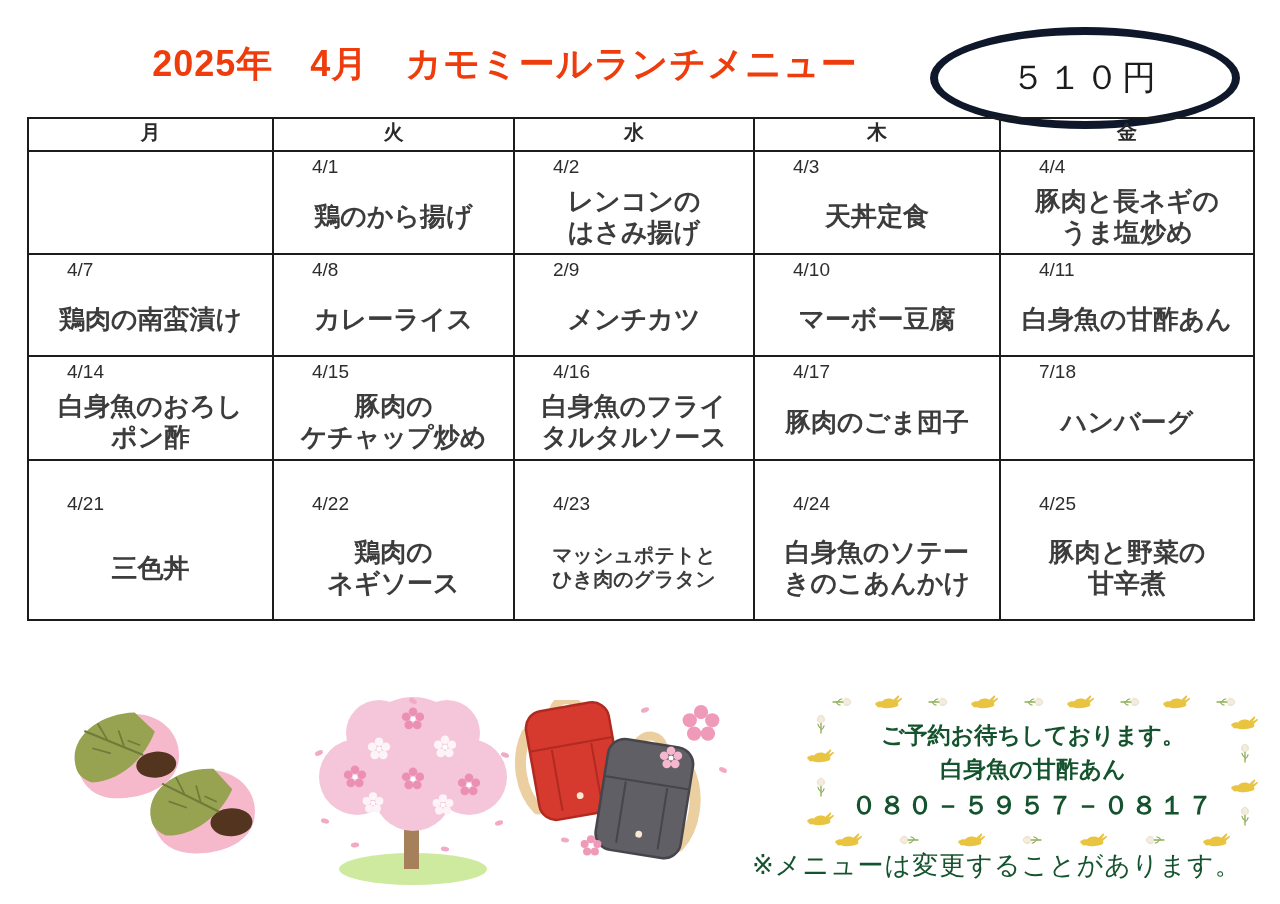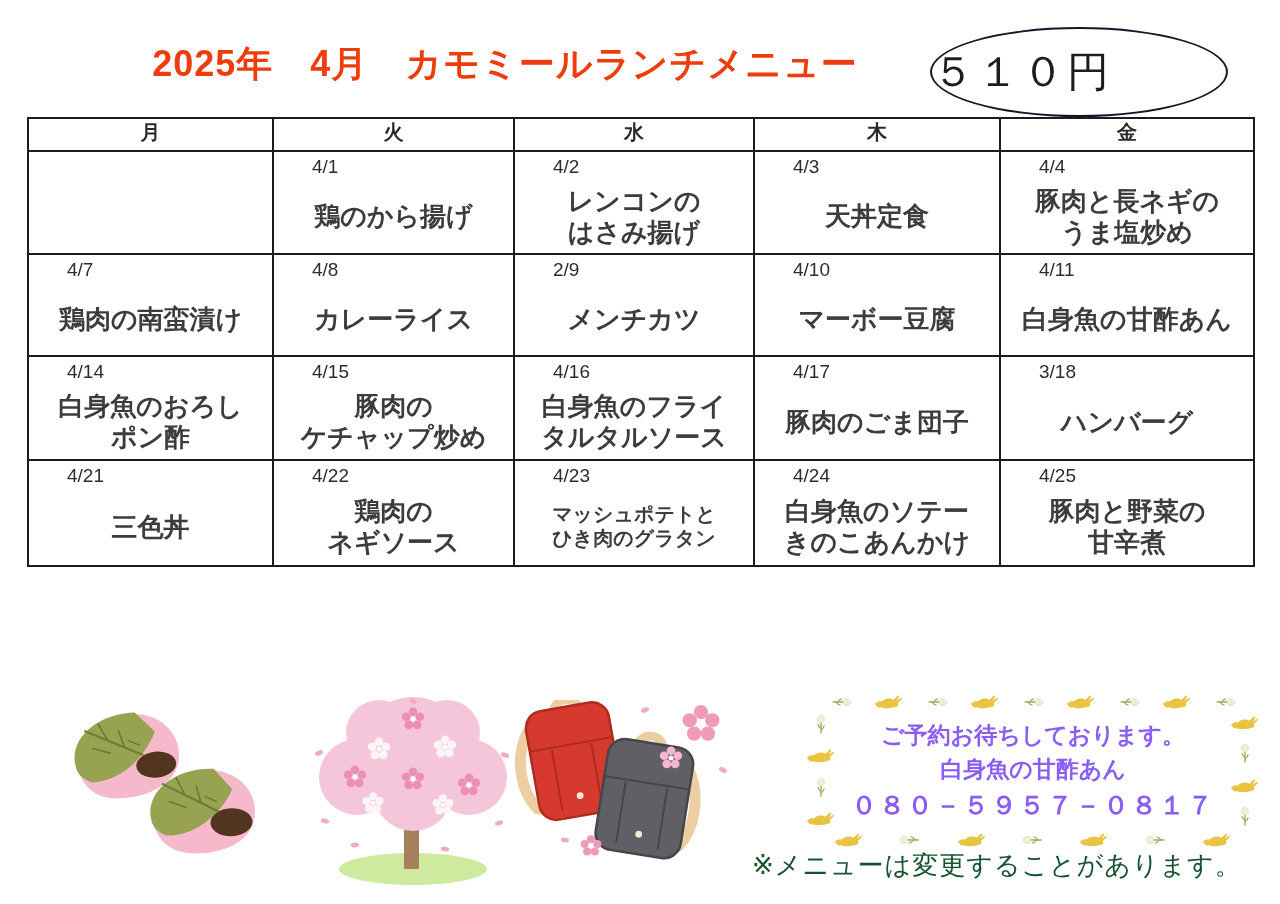--- a/index.html
+++ b/index.html
@@ -9,38 +9,38 @@
   }
   .page{position:absolute;inset:0;}
 
   
   .page-title{
     position:absolute;left:90px;top:40px;width:830px;text-align:center;
     font-size:36px;font-weight:bold;color:#ee3c0c;letter-spacing:1px;
   }
   .price-oval{
     position:absolute;left:930px;top:27px;width:294px;height:86px;
-    border:2px solid #0f172a;border-radius:50%;
-    display:flex;align-items:center;justify-content:flex-start;
-    font-size:42px;color:#1c1c1c;letter-spacing:3px;
+    border:8px solid #0f172a;border-radius:50%;
+    display:flex;align-items:center;justify-content:center;
+    font-size:34px;color:#1c1c1c;letter-spacing:3px;
   }
 
   
   table.cal{
     position:absolute;left:27px;top:117px;width:1226px;
     border-collapse:collapse;table-layout:fixed;
   }
   .cal th,.cal td{border:2px solid #1c1c1c;padding:0;vertical-align:top;}
   .cal th{height:31px;font-size:20px;font-weight:bold;color:#2a2a2a;text-align:center;}
   td.closed{background:#cbcbcb;}
   .cw{display:flex;flex-direction:column;border-radius:30px;}
   tr.rw1 .cw{height:101px;}
   tr.rw2 .cw{height:100px;}
   tr.rw3 .cw{height:102px;}
-  tr.rw4 .cw{height:104px;}
+  tr.rw4 .cw{height:130px;margin-top:28px;}
   tr.rw5 .cw{height:113px;}
   .date{padding:5px 0 0 38px;font-size:19px;color:#2d2d2d;line-height:1.1;height:23px;text-align:left;}
   .menu{
     flex:1;display:flex;align-items:center;justify-content:center;text-align:center;
     font-size:26px;font-weight:bold;color:#3c3c3c;white-space:pre-line;line-height:1.18;
   }
   .menu.small{font-size:20px;}
   .menu.holiday{color:#e4231c;}
 
   
@@ -48,21 +48,21 @@
   .mochi{left:55px;top:702px;}
   .tree{left:295px;top:693px;}
   .packs{left:495px;top:700px;}
 
   .contact{
     position:absolute;left:818px;top:696px;width:430px;height:150px;
   }
   .contact-text{
     position:absolute;left:26px;right:26px;top:20px;bottom:20px;
     display:flex;flex-direction:column;align-items:center;justify-content:center;
-    color:#8b5cf6;text-align:center;
+    color:#14532d;text-align:center;
   }
   .contact-line{font-size:23px;font-weight:bold;line-height:34px;}
   .contact-phone{font-size:26px;font-weight:bold;line-height:38px;letter-spacing:2px;}
 
   .deco-top,.deco-bottom{
     position:absolute;left:16px;right:16px;height:20px;
     display:flex;justify-content:space-between;align-items:center;
   }
   .deco-top{top:-4px;}
   .deco-bottom{bottom:-4px;}
@@ -222,21 +222,21 @@
             </div>
           </td>
       <td>
             <div class="cw">
               <div class="date">4/17</div>
               <div class="menu">豚肉のごま団子</div>
             </div>
           </td>
       <td>
             <div class="cw">
-              <div class="date">3/18</div>
+              <div class="date">7/18</div>
               <div class="menu">ハンバーグ</div>
             </div>
           </td>
     </tr>
     <tr class="rw4">
       <td>
             <div class="cw">
               <div class="date">4/21</div>
               <div class="menu">三色丼</div>
             </div>

